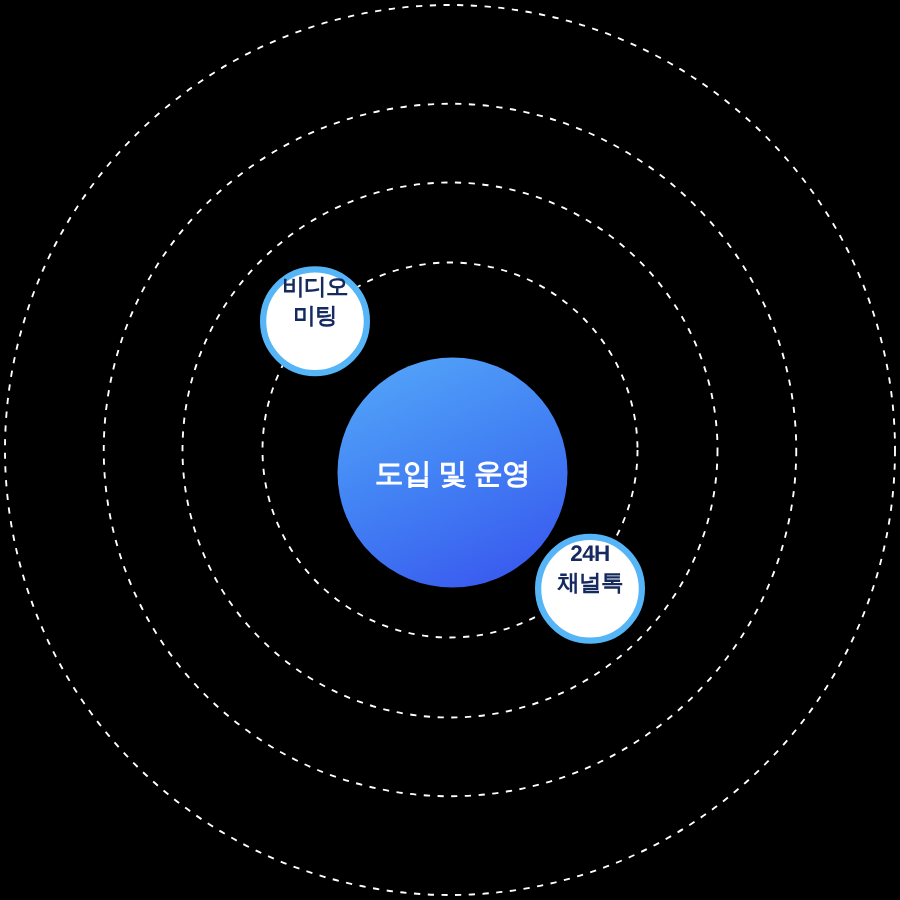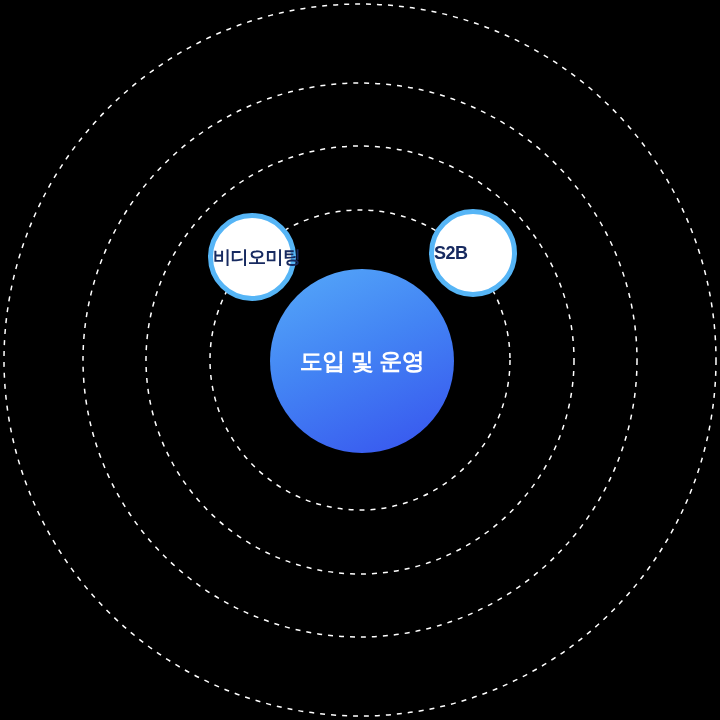--- a/index.html
+++ b/index.html
@@ -24,21 +24,21 @@
   }
   .ring {
     fill: none;
     stroke: #ffffff;
     stroke-width: 1.5;
     stroke-dasharray: 5 6;
   }
   .center-node {
     position: absolute;
     left: 270px;
-    top: 269px;
+    top: 286px;
     width: 184px;
     height: 184px;
     border-radius: 50%;
     background: linear-gradient(155deg, #55a9f9 0%, #4384f4 45%, #3752ee 100%);
     display: flex;
     flex-direction: row;
     align-items: center;
     justify-content: center;
     text-align: center;
   }
@@ -51,21 +51,21 @@
     white-space: nowrap;
   }
   .satellite {
     position: absolute;
     width: 78px;
     height: 78px;
     background: #ffffff;
     border: 5px solid #56b5f6;
     border-radius: 50%;
     display: flex;
-    flex-direction: row;
+    flex-direction: column;
     align-items: center;
     justify-content: flex-start;
     text-align: center;
   }
   .satellite .line {
     color: #172a60;
     font-size: 18px;
     font-weight: 700;
     line-height: 23px;
     letter-spacing: -0.5px;
@@ -90,20 +90,20 @@
 
   <div class="center-node">
     <span class="line">도입 및 운영</span>
   </div>
 
   <div class="satellite sat-tl">
     <span class="line">비디오</span>
     <span class="line">미팅</span>
   </div>
 
-  <div class="satellite sat-tr">
-    <span class="line">S2B</span>
-    <span class="line"></span>
-  </div>
 
 
+  <div class="satellite sat-br">
+    <span class="line">24H</span>
+    <span class="line">채널톡</span>
+  </div>
 
 </div>
 
 </body></html>

